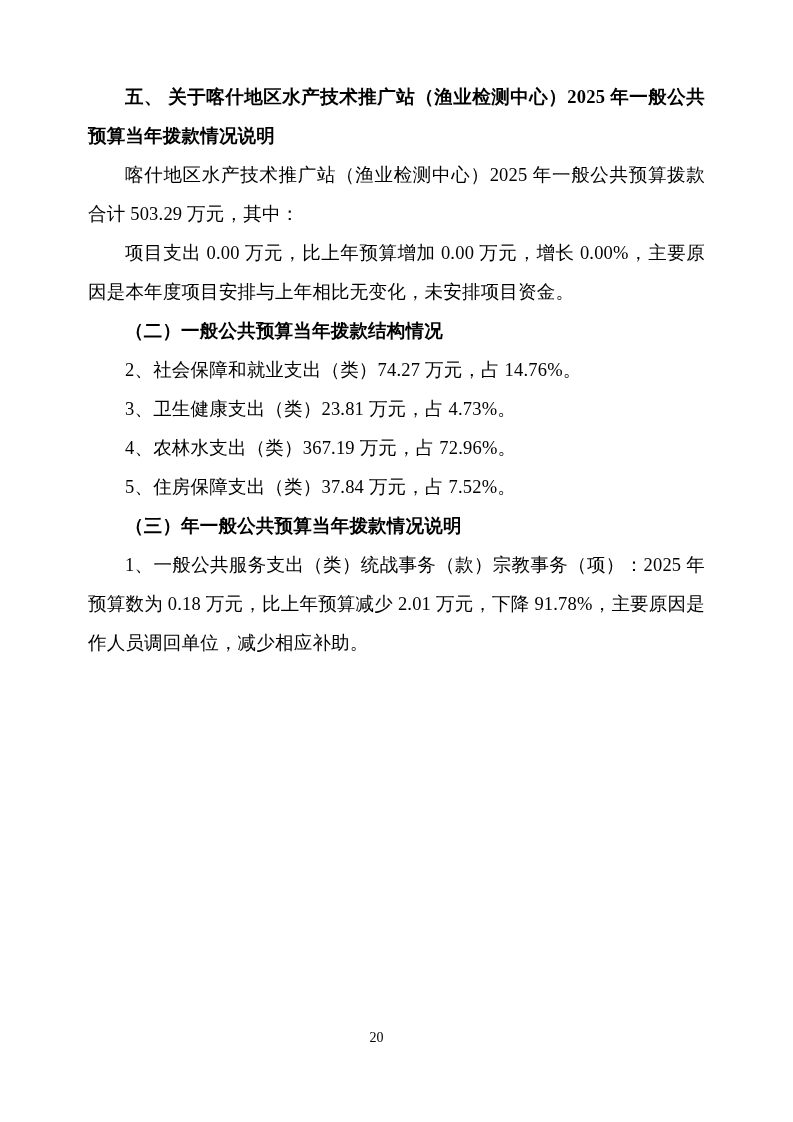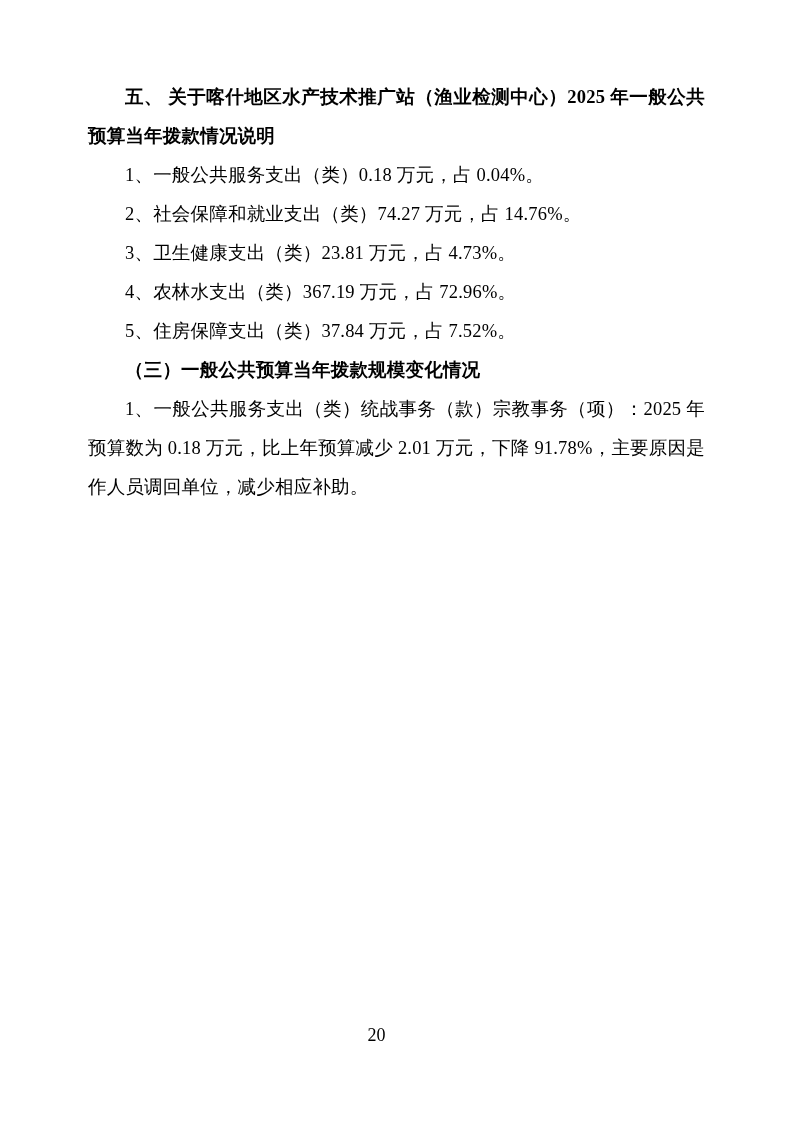--- a/index.html
+++ b/index.html
@@ -44,48 +44,50 @@
   .indent-head {
     text-indent: 37px;
     font-weight: bold;
   }
   .page-number {
     position: absolute;
     left: 0;
     right: 0;
     bottom: 76px;
     text-align: center;
-    font-size: 18px;
+    font-size: 14px;
     font-family: "Liberation Serif", "DejaVu Serif", serif;
   }
 </style>
 </head>
 <body>
 
 <div class="page">
   <div class="doc-body">
 
     <p class="heading indent">五、 关于喀什地区水产技术推广站（渔业检测中心）2025 年一般公共预算当年拨款情况说明</p>
 
 
+    <p class="indent">喀什地区水产技术推广站（渔业检测中心）2025 年一般公共预算拨款合计 503.29 万元，其中：</p>
 
 
+    <p class="indent">项目支出 0.00 万元，比上年预算增加 0.00 万元，增长 0.00%，主要原因是本年度项目安排与上年相比无变化，未安排项目资金。</p>
 
+    <p class="indent-head">（二）一般公共预算当年拨款结构情况</p>
 
-    <p class="indent">1、一般公共服务支出（类）0.18 万元，占 0.04%。</p>
 
     <p class="indent">2、社会保障和就业支出（类）74.27 万元，占 14.76%。</p>
 
     <p class="indent">3、卫生健康支出（类）23.81 万元，占 4.73%。</p>
 
     <p class="indent">4、农林水支出（类）367.19 万元，占 72.96%。</p>
 
     <p class="indent">5、住房保障支出（类）37.84 万元，占 7.52%。</p>
 
-    <p class="indent-head">（三）一般公共预算当年拨款规模变化情况</p>
+    <p class="indent-head">（三）年一般公共预算当年拨款情况说明</p>
 
     <p class="indent">1、一般公共服务支出（类）统战事务（款）宗教事务（项）：2025 年预算数为 0.18 万元，比上年预算减少 2.01 万元，下降 91.78%，主要原因是作人员调回单位，减少相应补助。</p>
 
 
   </div>
 
   <div class="page-number">20</div>
 </div>
 
 </body></html>

